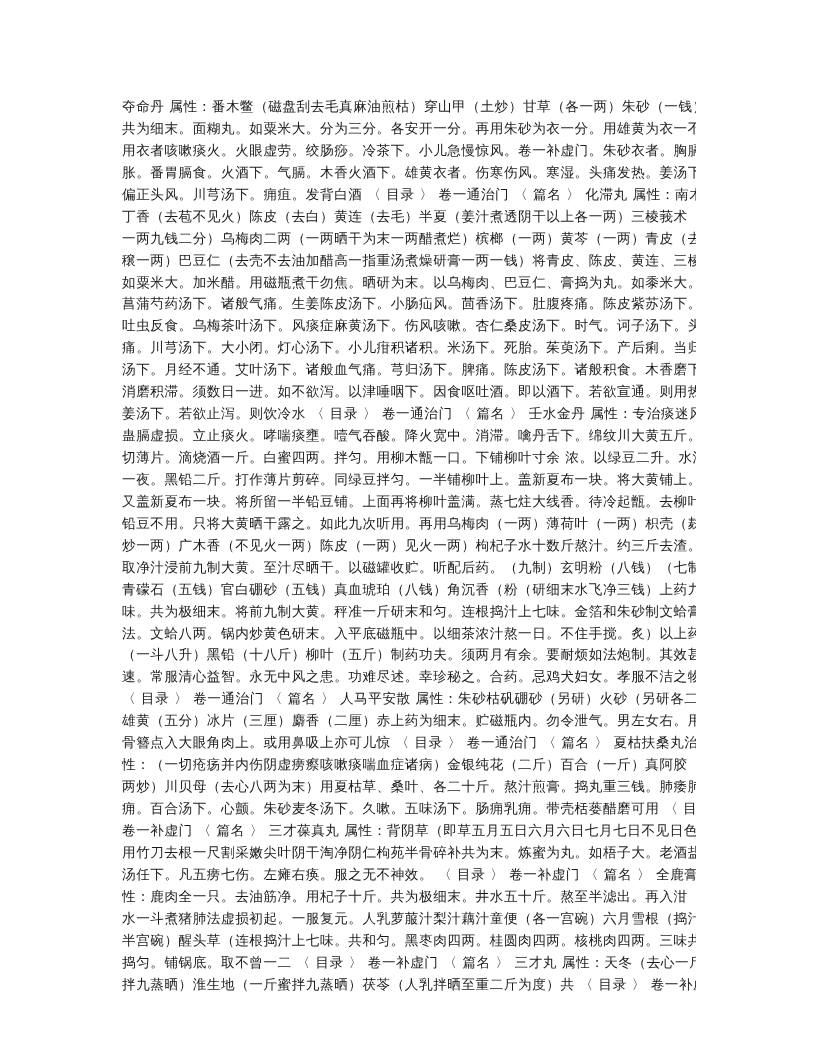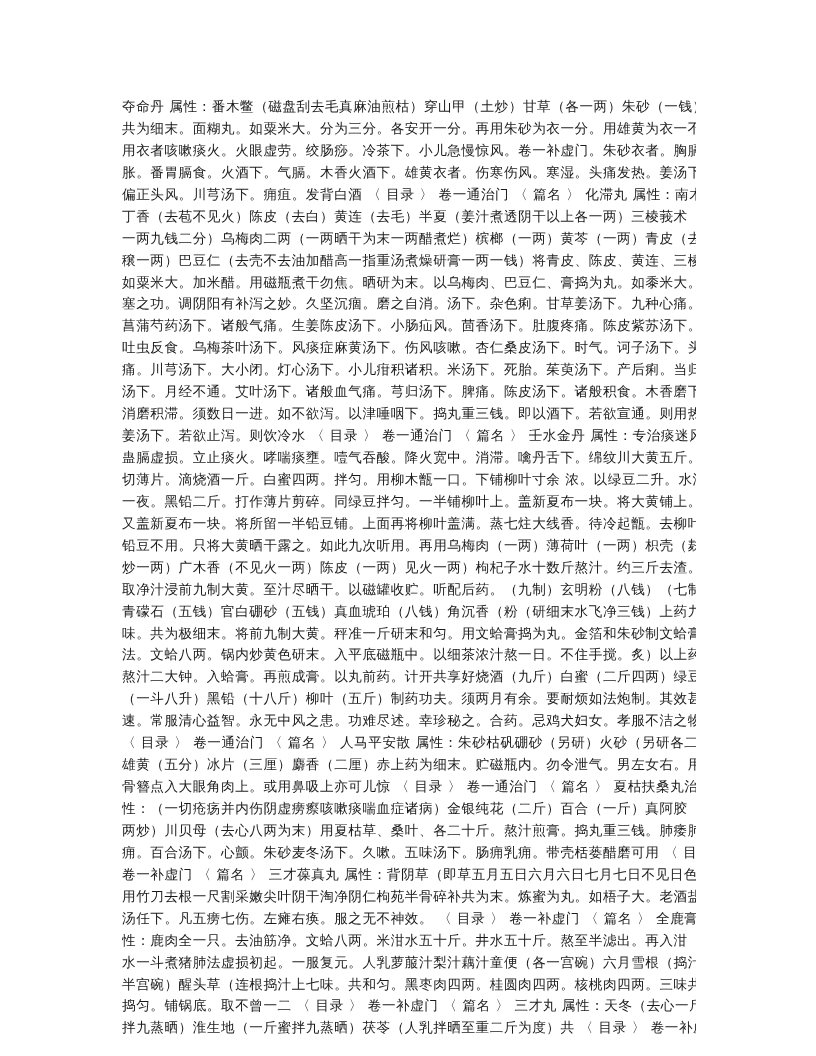--- a/index.html
+++ b/index.html
@@ -36,47 +36,45 @@
 <div class="page" id="page">
     <div class="line">夺命丹 属性：番木鳖（磁盘刮去毛真麻油煎枯）穿山甲（土炒）甘草（各一两）朱砂（一钱）</div>
     <div class="line">共为细末。面糊丸。如粟米大。分为三分。各安开一分。再用朱砂为衣一分。用雄黄为衣一不</div>
     <div class="line">用衣者咳嗽痰火。火眼虚劳。绞肠痧。冷茶下。小儿急慢惊风。卷一补虚门。朱砂衣者。胸膈饱</div>
     <div class="line">胀。番胃膈食。火酒下。气膈。木香火酒下。雄黄衣者。伤寒伤风。寒湿。头痛发热。姜汤下。</div>
     <div class="line">偏正头风。川芎汤下。痈疽。发背白酒 〈 目录 〉 卷一通治门 〈 篇名 〉 化滞丸 属性：南木香</div>
     <div class="line">丁香（去苞不见火）陈皮（去白）黄连（去毛）半夏（姜汁煮透阴干以上各一两）三棱莪术（各</div>
     <div class="line">一两九钱二分）乌梅肉二两（一两晒干为末一两醋煮烂）槟榔（一两）黄芩（一两）青皮（去</div>
     <div class="line">穣一两）巴豆仁（去壳不去油加醋高一指重汤煮燥研膏一两一钱）将青皮、陈皮、黄连、三棱、</div>
     <div class="line">如粟米大。加米醋。用磁瓶煮干勿焦。晒研为末。以乌梅肉、巴豆仁、膏捣为丸。如黍米大。</div>
-    <div class="line">塞之功。调阴阳有补泻之妙。久坚沉痼。磨之自消。汤下。杂色痢。甘草姜汤下。九种心痛。</div>
     <div class="line">菖蒲芍药汤下。诸般气痛。生姜陈皮汤下。小肠疝风。茴香汤下。肚腹疼痛。陈皮紫苏汤下。</div>
     <div class="line">吐虫反食。乌梅茶叶汤下。风痰症麻黄汤下。伤风咳嗽。杏仁桑皮汤下。时气。诃子汤下。头</div>
     <div class="line">痛。川芎汤下。大小闭。灯心汤下。小儿疳积诸积。米汤下。死胎。茱萸汤下。产后痢。当归</div>
     <div class="line">汤下。月经不通。艾叶汤下。诸般血气痛。芎归汤下。脾痛。陈皮汤下。诸般积食。木香磨下。</div>
-    <div class="line">消磨积滞。须数日一进。如不欲泻。以津唾咽下。捣丸重三钱。即以酒下。若欲宣通。则用热</div>
+    <div class="line">消磨积滞。须数日一进。如不欲泻。以津唾咽下。因食呕吐酒。即以酒下。若欲宣通。则用热</div>
     <div class="line">姜汤下。若欲止泻。则饮冷水 〈 目录 〉 卷一通治门 〈 篇名 〉 壬水金丹 属性：专治痰迷风瘫。</div>
     <div class="line">蛊膈虚损。立止痰火。哮喘痰壅。噎气吞酸。降火宽中。消滞。噙丹舌下。绵纹川大黄五斤。</div>
     <div class="line">切薄片。滴烧酒一斤。白蜜四两。拌匀。用柳木甑一口。下铺柳叶寸余 浓。以绿豆二升。水浸</div>
     <div class="line">一夜。黑铅二斤。打作薄片剪碎。同绿豆拌匀。一半铺柳叶上。盖新夏布一块。将大黄铺上。</div>
     <div class="line">又盖新夏布一块。将所留一半铅豆铺。上面再将柳叶盖满。蒸七炷大线香。待冷起甑。去柳叶</div>
     <div class="line">铅豆不用。只将大黄晒干露之。如此九次听用。再用乌梅肉（一两）薄荷叶（一两）枳壳（麸</div>
     <div class="line">炒一两）广木香（不见火一两）陈皮（一两）见火一两）枸杞子水十数斤熬汁。约三斤去渣。</div>
     <div class="line">取净汁浸前九制大黄。至汁尽晒干。以磁罐收贮。听配后药。（九制）玄明粉（八钱）（七制）</div>
     <div class="line">青礞石（五钱）官白硼砂（五钱）真血琥珀（八钱）角沉香（粉（研细末水飞净三钱）上药九</div>
-    <div class="line">味。共为极细末。将前九制大黄。秤准一斤研末和匀。用文蛤膏捣为丸。金箔和朱砂制文蛤膏</div>
+    <div class="line">味。共为极细末。将前九制大黄。秤准一斤研末和匀。连根捣汁上七味。金箔和朱砂制文蛤膏</div>
     <div class="line">法。文蛤八两。锅内炒黄色研末。入平底磁瓶中。以细茶浓汁熬一日。不住手搅。炙）以上药</div>
-    <div class="line">熬汁二大钟。入蛤膏。再煎成膏。以丸前药。计开共享好烧酒（九斤）白蜜（二斤四两）绿豆</div>
     <div class="line">（一斗八升）黑铅（十八斤）柳叶（五斤）制药功夫。须两月有余。要耐烦如法炮制。其效甚</div>
     <div class="line">速。常服清心益智。永无中风之患。功难尽述。幸珍秘之。合药。忌鸡犬妇女。孝服不洁之物。</div>
     <div class="line">〈 目录 〉 卷一通治门 〈 篇名 〉 人马平安散 属性：朱砂枯矾硼砂（另研）火砂（另研各二钱）</div>
     <div class="line">雄黄（五分）冰片（三厘）麝香（二厘）赤上药为细末。贮磁瓶内。勿令泄气。男左女右。用</div>
     <div class="line">骨簪点入大眼角肉上。或用鼻吸上亦可儿惊 〈 目录 〉 卷一通治门 〈 篇名 〉 夏枯扶桑丸治 属</div>
     <div class="line">性：（一切疮疡并内伤阴虚痨瘵咳嗽痰喘血症诸病）金银纯花（二斤）百合（一斤）真阿胶（八</div>
     <div class="line">两炒）川贝母（去心八两为末）用夏枯草、桑叶、各二十斤。熬汁煎膏。捣丸重三钱。肺痿肺</div>
     <div class="line">痈。百合汤下。心颤。朱砂麦冬汤下。久嗽。五味汤下。肠痈乳痈。带壳栝蒌醋磨可用 〈 目录 〉</div>
     <div class="line">卷一补虚门 〈 篇名 〉 三才葆真丸 属性：背阴草（即草五月五日六月六日七月七日不见日色处</div>
     <div class="line">用竹刀去根一尺割采嫩尖叶阴干淘净阴仁枸苑半骨碎补共为末。炼蜜为丸。如梧子大。老酒盐</div>
     <div class="line">汤任下。凡五痨七伤。左瘫右痪。服之无不神效。 〈 目录 〉 卷一补虚门 〈 篇名 〉 全鹿膏 属</div>
-    <div class="line">性：鹿肉全一只。去油筋净。文蛤八两。米泔水五十斤。井水五十斤。熬至半滤出。再入泔</div>
+    <div class="line">性：鹿肉全一只。去油筋净。用杞子十斤。共为极细末。井水五十斤。熬至半滤出。再入泔</div>
     <div class="line">水一斗煮猪肺法虚损初起。一服复元。人乳萝菔汁梨汁藕汁童便（各一宫碗）六月雪根（捣汁</div>
     <div class="line">半宫碗）醒头草（连根捣汁上七味。共和匀。黑枣肉四两。桂圆肉四两。核桃肉四两。三味共</div>
     <div class="line">捣匀。铺锅底。取不曾一二 〈 目录 〉 卷一补虚门 〈 篇名 〉 三才丸 属性：天冬（去心一斤蜜</div>
     <div class="line">拌九蒸晒）淮生地（一斤蜜拌九蒸晒）茯苓（人乳拌晒至重二斤为度）共 〈 目录 〉 卷一补虚</div>
   </div>
 
 </body></html>

